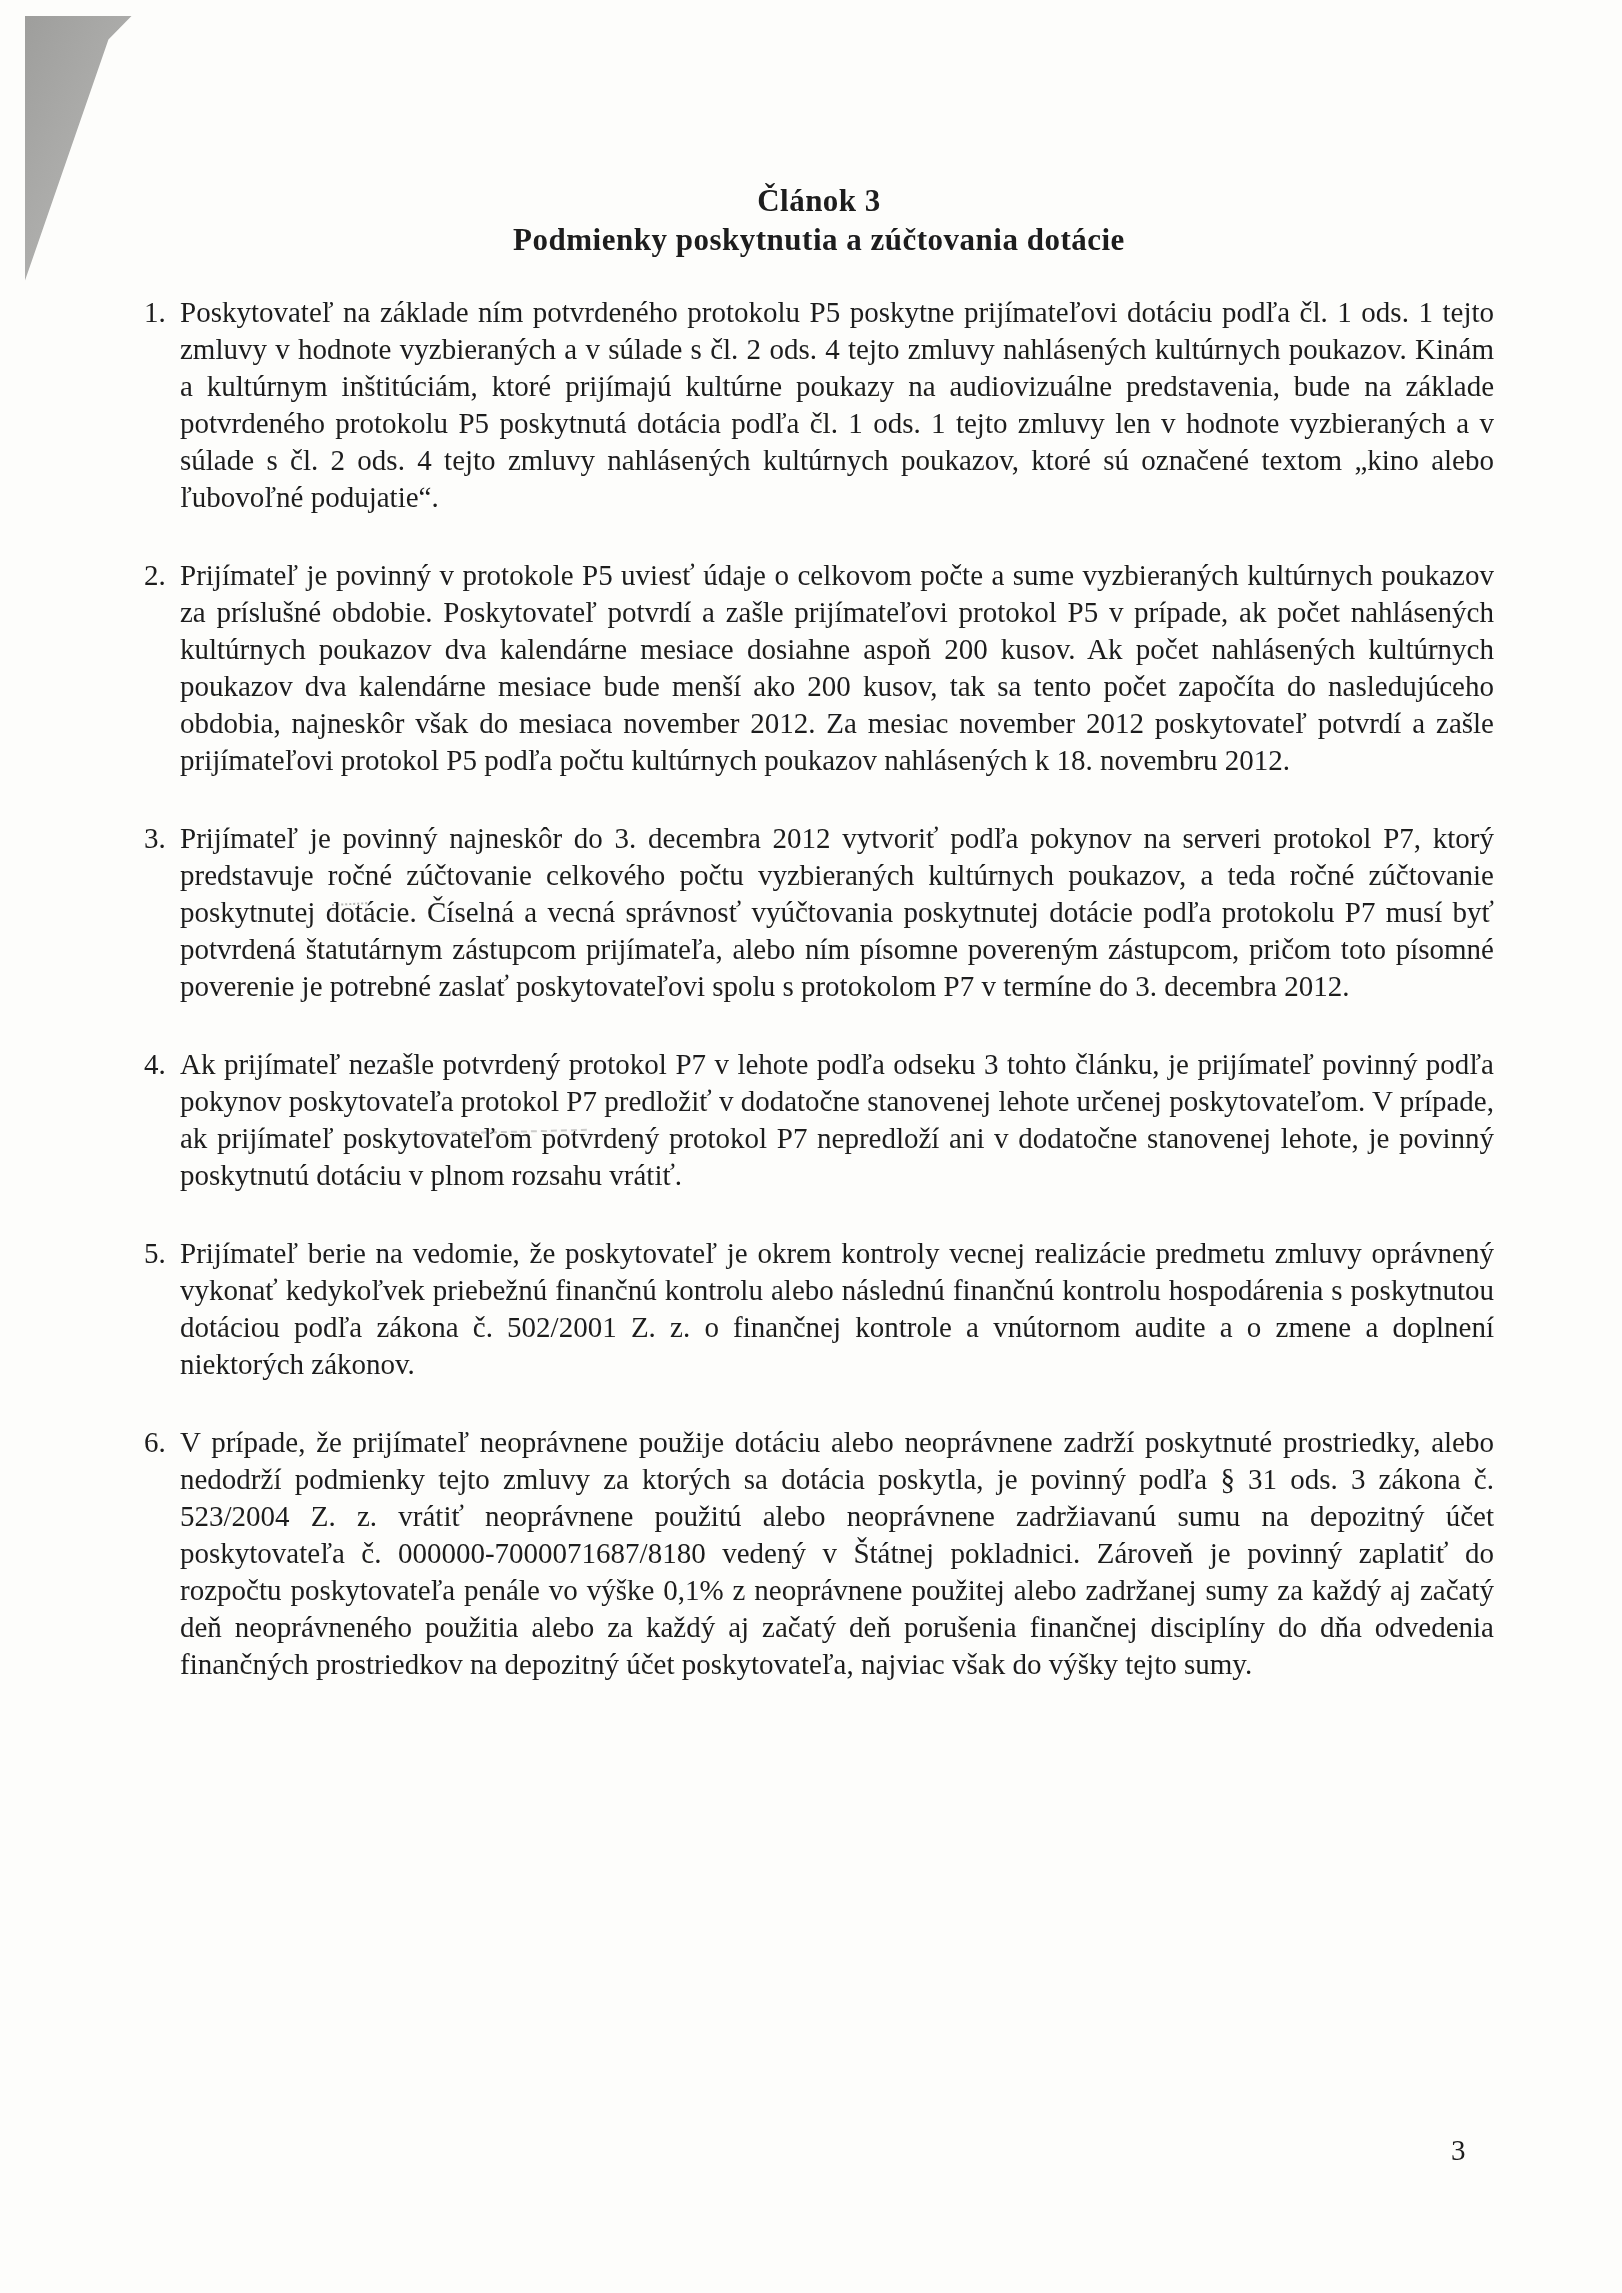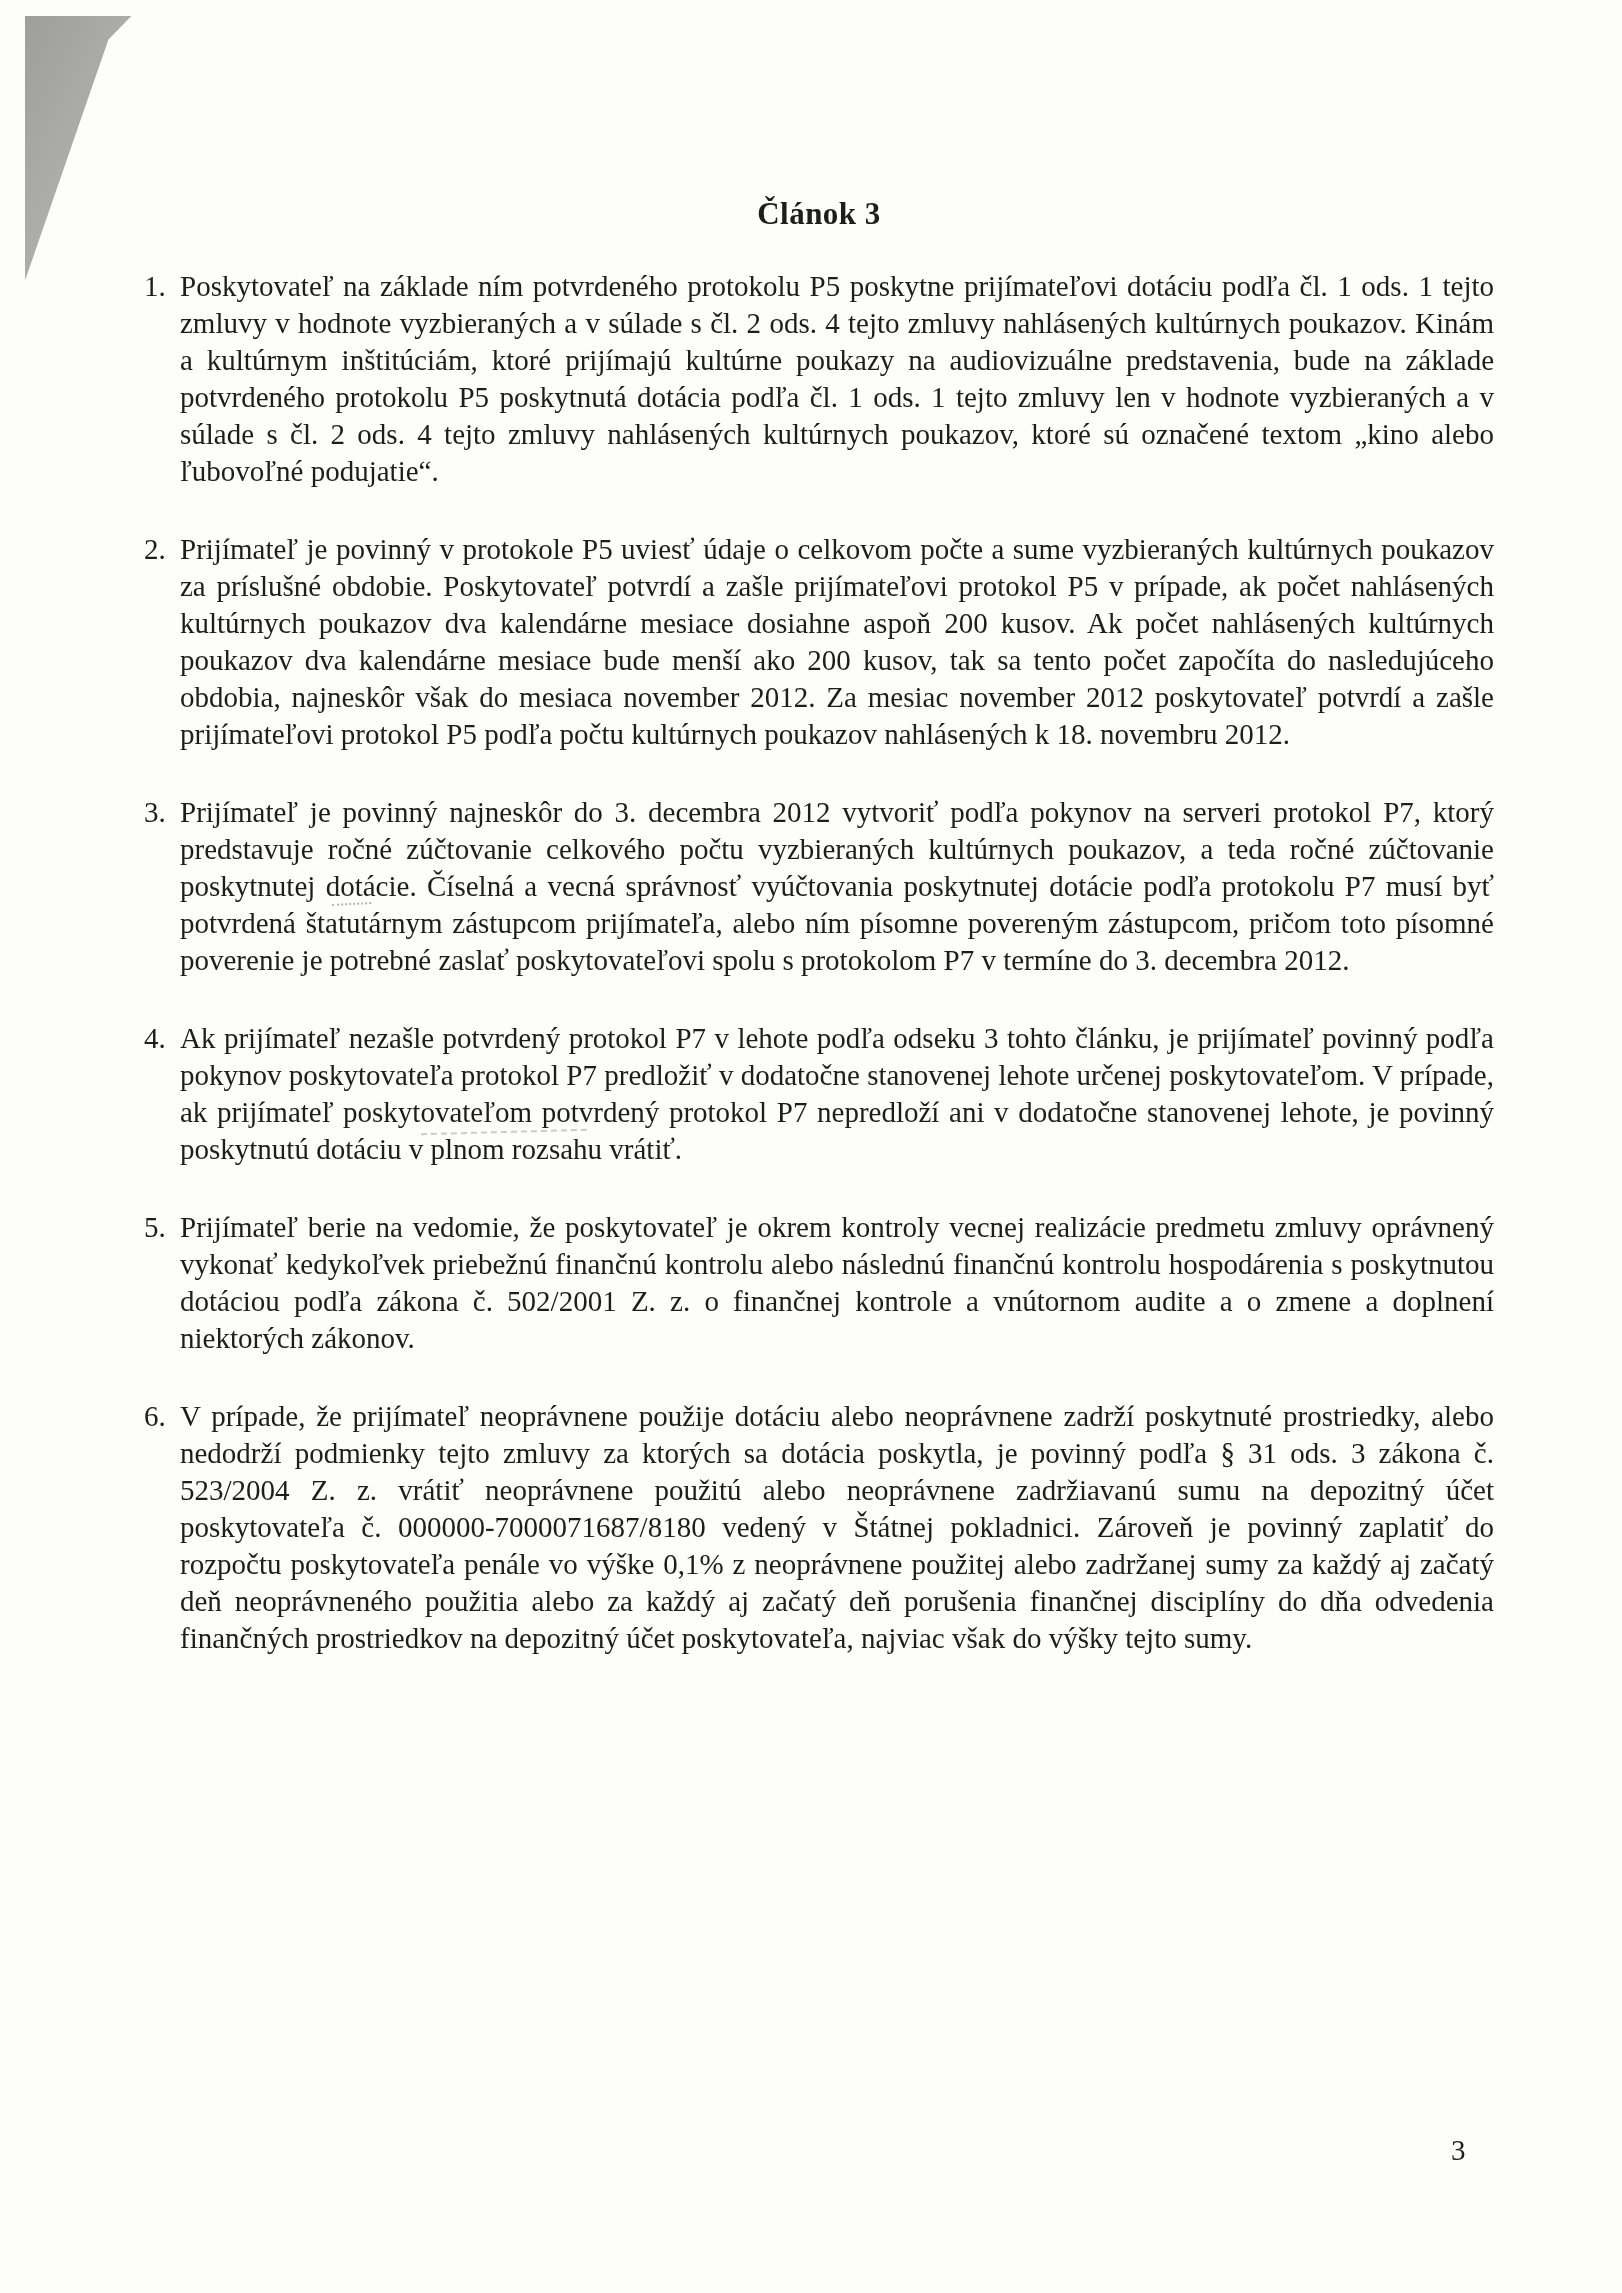--- a/index.html
+++ b/index.html
@@ -25,21 +25,20 @@
     width: 107px;
     height: 265px;
     background: linear-gradient(115deg, #9e9e9c 0%, #aeaeac 55%, #bcbcba 100%);
     clip-path: polygon(0 0, 100% 0, 78% 9%, 0 100%);
   }
   .content {
     position: absolute;
     left: 144px;
     top: 181px;
     width: 1350px;
-    margin-top: 13px;
   }
   .heading {
     text-align: center;
     font-weight: bold;
     font-size: 31px;
     line-height: 39px;
     letter-spacing: 0.5px;
     margin-bottom: 35px;
   }
   .para-list { }
@@ -89,20 +88,21 @@
 </head>
 <body>
 
 <div class="page">
 
   <div class="corner-fold"></div>
 
   <div class="content">
     <div class="heading">
       <div>Článok 3</div>
+      <div>Podmienky poskytnutia a zúčtovania dotácie</div>
     </div>
 
     <div class="para-list">
   <div class="para">
     <span class="para-num">1.</span>
     <span class="para-text"><span>Poskytovateľ na základe ním potvrdeného protokolu P5 poskytne prijímateľovi dotáciu podľa čl. 1 ods. 1 tejto zmluvy v hodnote vyzbieraných a v súlade s čl. 2 ods. 4 tejto zmluvy nahlásených kultúrnych poukazov. Kinám a kultúrnym inštitúciám, ktoré prijímajú kultúrne poukazy na audiovizuálne predstavenia, bude na základe potvrdeného protokolu P5 poskytnutá dotácia podľa čl. 1 ods. 1 tejto zmluvy len v hodnote vyzbieraných a v súlade s čl. 2 ods. 4 tejto zmluvy nahlásených kultúrnych poukazov, ktoré sú označené textom „kino alebo ľubovoľné podujatie“.</span></span>
   </div>
 
   <div class="para">
     <span class="para-num">2.</span>

